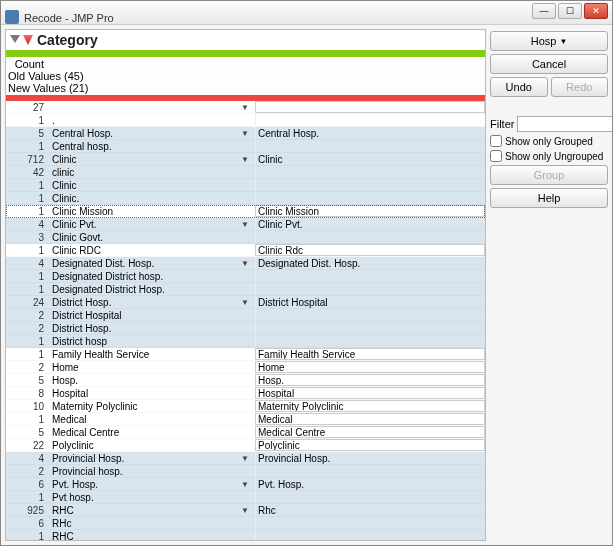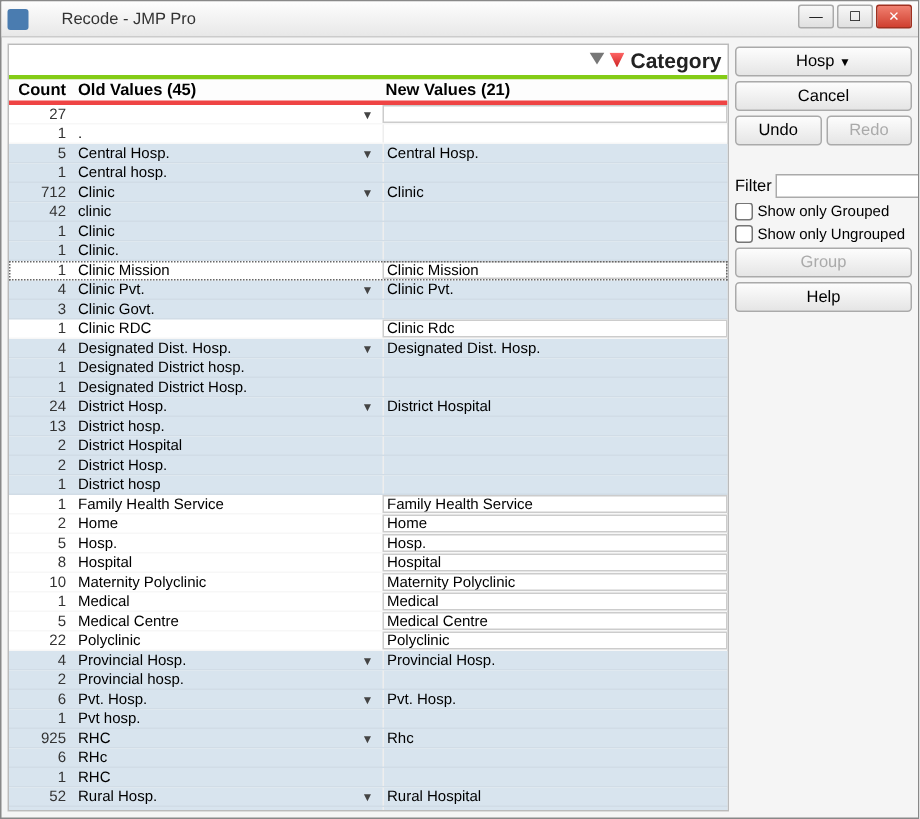--- a/index.html
+++ b/index.html
@@ -1,30 +1,30 @@
 <!DOCTYPE html>
 <html><head>
 <meta charset="utf-8">
 <style>
 * { box-sizing: border-box; margin: 0; padding: 0; }
 body { font-family: "Segoe UI", Tahoma, sans-serif; font-size: 11px; background: #fff; width: 613px; height: 546px; overflow: hidden; }
 .window { width: 613px; height: 546px; border: 1px solid #888; display: flex; flex-direction: column; background: #f5f5f5; }
-.titlebar { height: 24px; background: linear-gradient(#fdfdfd,#e8e8e8); border-bottom: 1px solid #ccc; display: flex; align-items: center; padding: 0 4px; position: relative; gap: 17px; }
+.titlebar { height: 24px; background: linear-gradient(#fdfdfd,#e8e8e8); border-bottom: 1px solid #ccc; display: flex; align-items: flex-end; padding: 0 4px; position: relative; }
 .titlebar-icon { width: 14px; height: 14px; background: #4a7cb0; border-radius: 2px; margin-right: 5px; }
 .title-text { font-size: 11px; color: #333; }
 .win-controls { position: absolute; right: 4px; top: 2px; display: flex; gap: 2px; }
 .win-btn { width: 24px; height: 16px; border: 1px solid #aaa; border-radius: 2px; display: flex; align-items: center; justify-content: center; font-size: 9px; background: linear-gradient(#f8f8f8,#e0e0e0); cursor: pointer; }
 .win-btn.close { background: linear-gradient(#f08070,#d04030); color: #fff; border-color: #a03020; }
 .content { flex: 1; display: flex; padding: 4px; gap: 4px; overflow: hidden; }
 .left-panel { flex: 1; border: 1px solid #bbb; background: #fff; display: flex; flex-direction: column; overflow: hidden; }
-.category-header { display: flex; align-items: center; padding: 2px 4px; border-bottom: 3px solid #84cc16; justify-content: flex-end; }
+.category-header { display: flex; align-items: center; padding: 2px 4px; border-bottom: 7px solid #84cc16; }
 .outline-toggle { width: 10px; height: 10px; margin-right: 3px; cursor: pointer; }
 .hotspot { width: 10px; height: 10px; background: linear-gradient(#f66,#c22); clip-path: polygon(0 0,100% 0,50% 100%); margin-right: 4px; cursor: pointer; }
 .category-title { font-weight: bold; font-size: 14px; color: #222; }
-.column-headers { display: flex; border-bottom: 3px solid #ef4444; font-weight: bold; background: #fdfdfd; padding: 1px 0; }
+.column-headers { display: flex; border-bottom: 6px solid #ef4444; font-weight: normal; background: #fdfdfd; padding: 1px 0; flex-direction: column; }
 .col-count { width: 44px; text-align: right; padding-right: 6px; }
 .col-old { flex: 1; padding-left: 2px; display: flex; align-items: center; }
 .col-new { width: 230px; padding-left: 2px; }
 .table-body { flex: 1; overflow-y: auto; overflow-x: hidden; position: relative; }
 .row { display: flex; height: 13px; line-height: 13px; font-size: 10px; border-bottom: 1px solid rgba(0,0,0,0.03); }
 .row .c-count { width: 44px; text-align: right; padding-right: 6px; color: #333; }
 .row .c-old { flex: 1; padding-left: 2px; overflow: hidden; white-space: nowrap; }
 .row .c-new { width: 230px; padding-left: 2px; overflow: hidden; white-space: nowrap; border-left: 1px solid #eee; }
 .row.grp { background: #d8e4ee; }
 .row.sel { outline: 1px dotted #666; outline-offset: -1px; }
@@ -144,25 +144,20 @@
             <div class="c-count">1</div>
             <div class="c-old"><span>Designated District Hosp.</span></div>
             <div class="c-new"></div>
           </div>
           <div class="row grp">
             <div class="c-count">24</div>
             <div class="c-old"><span>District Hosp.</span><span class="arrow">▼</span></div>
             <div class="c-new">District Hospital</div>
           </div>
           <div class="row grp">
-            <div class="c-count">13</div>
-            <div class="c-old"><span>District hosp.</span></div>
-            <div class="c-new"></div>
-          </div>
-          <div class="row grp">
             <div class="c-count">2</div>
             <div class="c-old"><span>District Hospital</span></div>
             <div class="c-new"></div>
           </div>
           <div class="row grp">
             <div class="c-count">2</div>
             <div class="c-old"><span>District Hosp.</span></div>
             <div class="c-new"></div>
           </div>
           <div class="row grp">

